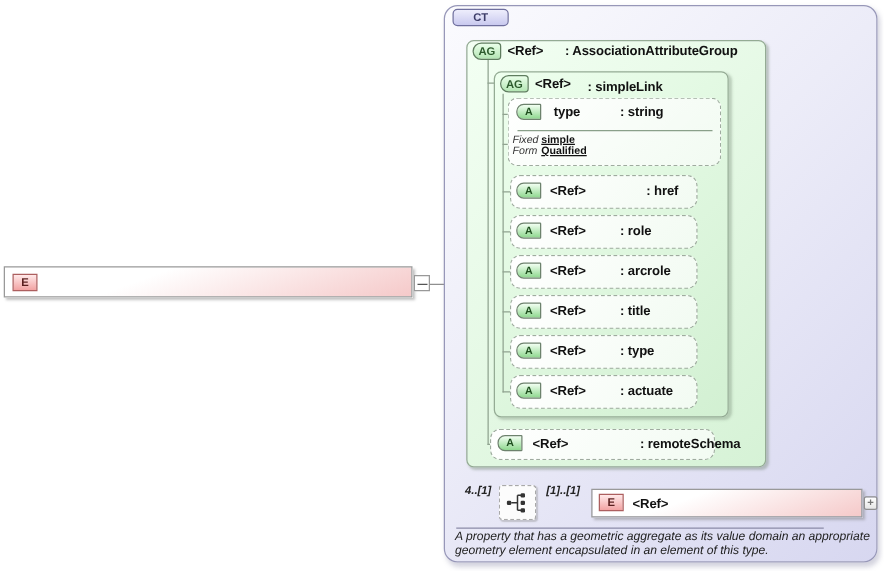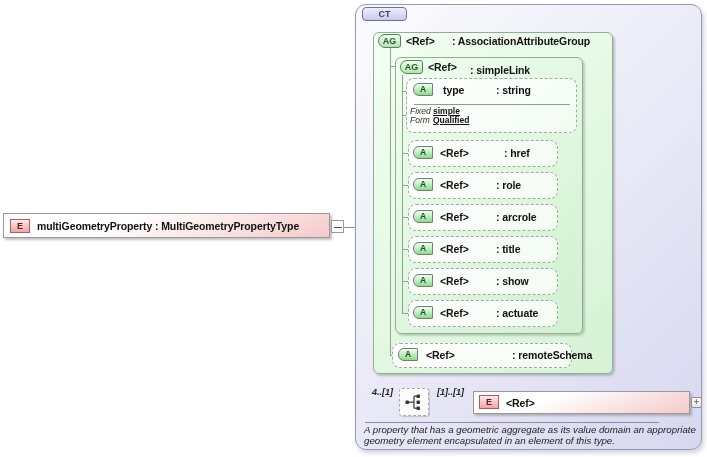--- a/index.html
+++ b/index.html
@@ -93,41 +93,41 @@
   <span class="lbl" style="left:496px;top:84px;">: string</span>
   <div class="abs type-sep"></div>
   <span class="facet-lab" style="left:410px;top:106px;">Fixed</span>
   <span class="facet-val" style="left:433px;top:106px;">simple</span>
   <span class="facet-lab" style="left:410px;top:115px;">Form</span>
   <span class="facet-val" style="left:433px;top:115px;">Qualified</span>
 
   <div class="abs attr-box" style="left:408px;top:140px;width:150px;height:27px;"></div>
   <span class="badge a-tag" style="left:413px;top:146px;">A</span>
   <span class="lbl" style="left:440px;top:147px;">&lt;Ref&gt;</span>
-  <span class="lbl" style="left:504px;top:147px;">: href</span>
+  <span class="lbl" style="left:517px;top:147px;">: href</span>
 
   <div class="abs attr-box" style="left:408px;top:172px;width:150px;height:27px;"></div>
   <span class="badge a-tag" style="left:413px;top:178px;">A</span>
   <span class="lbl" style="left:440px;top:179px;">&lt;Ref&gt;</span>
   <span class="lbl" style="left:496px;top:179px;">: role</span>
 
   <div class="abs attr-box" style="left:408px;top:204px;width:150px;height:27px;"></div>
   <span class="badge a-tag" style="left:413px;top:210px;">A</span>
   <span class="lbl" style="left:440px;top:211px;">&lt;Ref&gt;</span>
   <span class="lbl" style="left:496px;top:211px;">: arcrole</span>
 
   <div class="abs attr-box" style="left:408px;top:236px;width:150px;height:27px;"></div>
   <span class="badge a-tag" style="left:413px;top:242px;">A</span>
   <span class="lbl" style="left:440px;top:243px;">&lt;Ref&gt;</span>
   <span class="lbl" style="left:496px;top:243px;">: title</span>
 
   <div class="abs attr-box" style="left:408px;top:268px;width:150px;height:27px;"></div>
   <span class="badge a-tag" style="left:413px;top:274px;">A</span>
   <span class="lbl" style="left:440px;top:275px;">&lt;Ref&gt;</span>
-  <span class="lbl" style="left:496px;top:275px;">: show</span>
+  <span class="lbl" style="left:496px;top:275px;">: type</span>
 
   <div class="abs attr-box" style="left:408px;top:300px;width:150px;height:27px;"></div>
   <span class="badge a-tag" style="left:413px;top:306px;">A</span>
   <span class="lbl" style="left:440px;top:307px;">&lt;Ref&gt;</span>
   <span class="lbl" style="left:496px;top:307px;">: actuate</span>
 
   <div class="abs attr-box" style="left:392px;top:343px;width:180px;height:25px;"></div>
   <span class="badge a-tag" style="left:398px;top:348px;">A</span>
   <span class="lbl" style="left:426px;top:349px;">&lt;Ref&gt;</span>
   <span class="lbl" style="left:484px;top:349px;margin-left:28px;">: remoteSchema</span>
@@ -150,18 +150,17 @@
   <div class="abs elem-box" style="left:473px;top:391px;width:217px;height:23px;"></div>
   <span class="badge e-tag" style="left:479px;top:395px;">E</span>
   <span class="lbl" style="left:506px;top:397px;">&lt;Ref&gt;</span>
   <div class="abs plus-btn">+</div>
 
   <div class="sep" style="left:365px;top:422px;width:294px;"></div>
   <div class="ann">A property that has a geometric aggregate as its value domain an appropriate geometry element encapsulated in an element of this type.</div>
 
   <div class="abs elem-box" style="left:3px;top:213px;width:327px;height:25px;"></div>
   <span class="badge e-tag" style="left:10px;top:219px;">E</span>
-  <span class="lbl" style="left:37px;top:220px;">multiGeometryProperty : MultiGeometryPropertyType</span>
   <div class="abs conn-box">
       <span class="dash"></span>
     </div>
 
 </div>
 
 </body></html>

